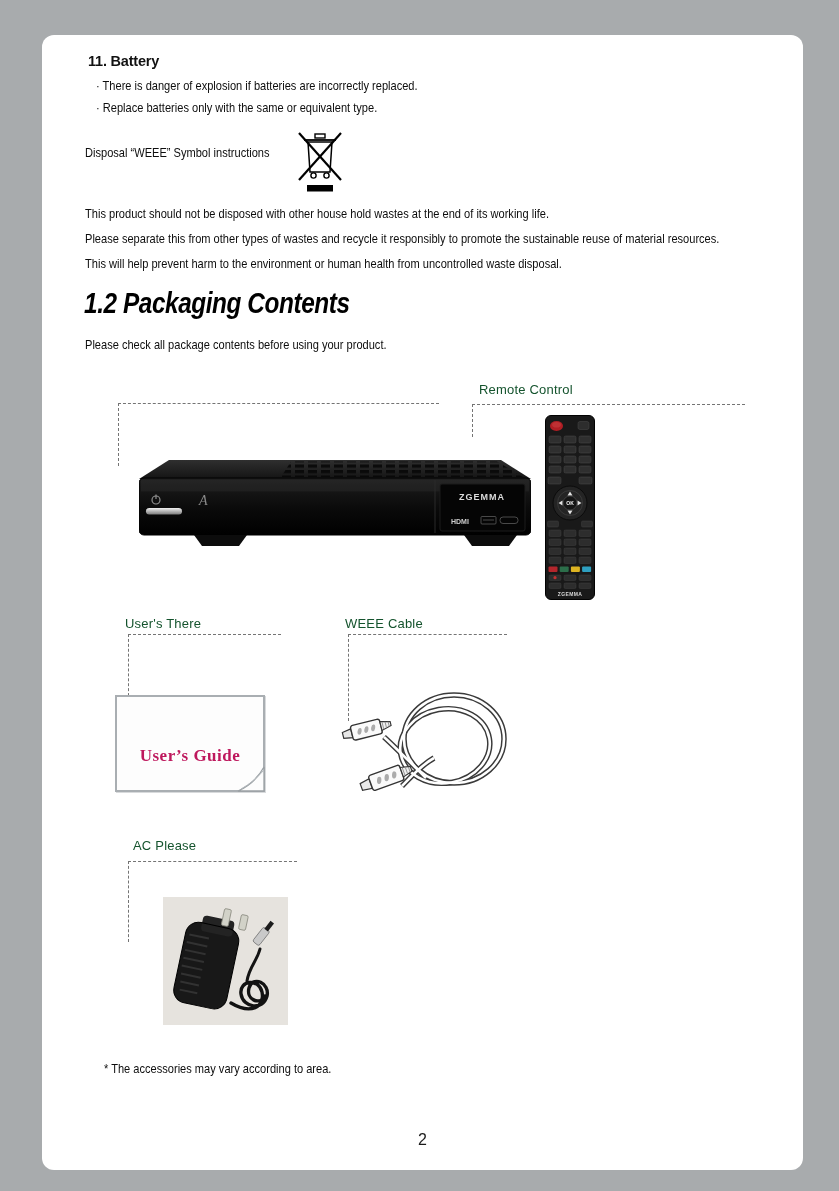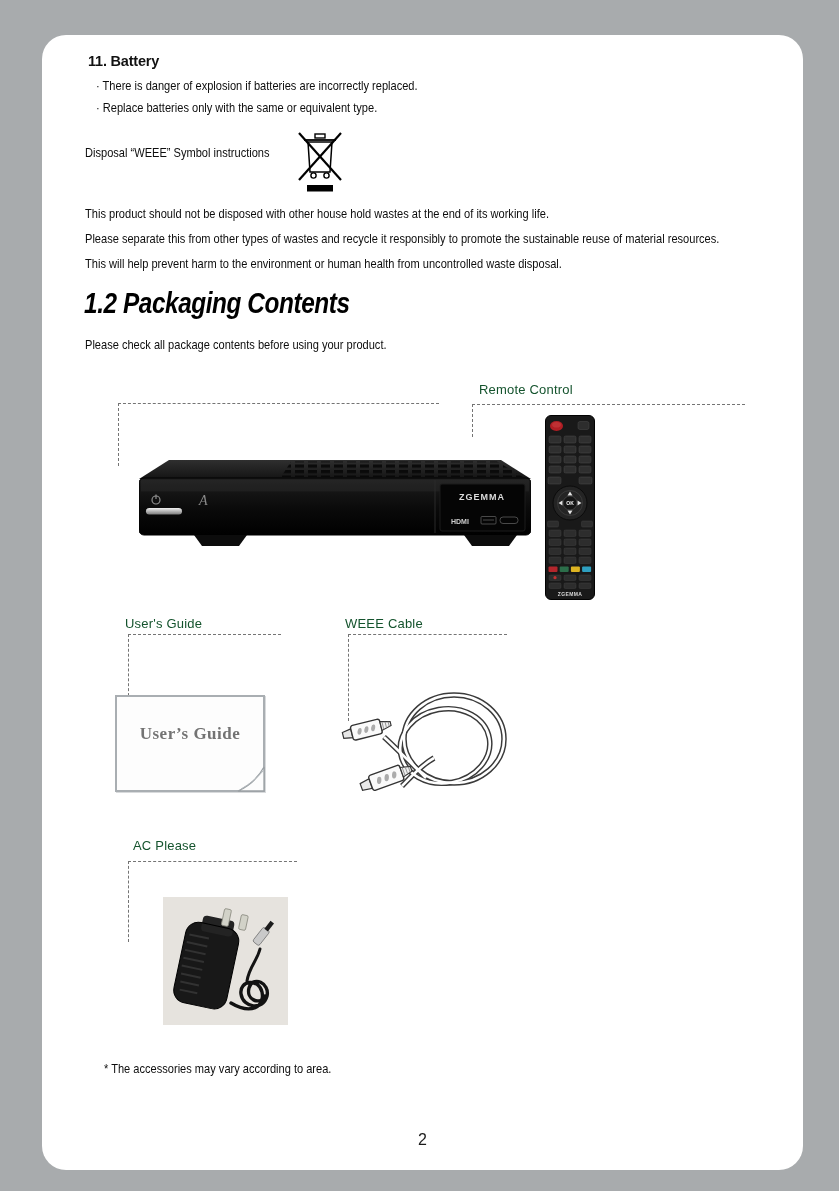--- a/index.html
+++ b/index.html
@@ -7,21 +7,21 @@
     width:839px;height:1191px;
     background:#a8abad;
     font-family:"Liberation Sans",sans-serif;
     color:#111;
     overflow:hidden;
     position:relative;
   }
   #doc-page{
     position:absolute;left:42px;top:35px;
     width:761px;height:1135px;
-    background:#ffffff;border-radius:24px;
+    background:#ffffff;border-radius:12px;
   }
   .abs{position:absolute;}
   
   .cond{transform:scaleX(.82);transform-origin:0 0;white-space:nowrap;}
   .body-txt{font-size:13.5px;color:#0d0d0d;}
   .battery-heading{left:46px;top:18px;font-size:14.5px;font-weight:bold;letter-spacing:-.2px;}
   .bullets{left:54px;top:40px;line-height:22px;}
   .disposal-label{left:43px;top:110px;}
   .weee{left:255px;top:96px;}
   .disposal-para{left:43px;top:166px;line-height:25px;}
@@ -53,23 +53,23 @@
   .ac-img{left:121px;top:862px;}
   
   .booklet{
     left:73px;top:660px;width:150px;height:97px;
     background:#fdfdfd;
     border:2px solid #a9aeb2;
     box-sizing:border-box;
     box-shadow:1px 1px 0 #d8dadc;
   }
   .booklet-title{
-    position:absolute;left:0;right:0;top:27px;text-align:center;
+    position:absolute;left:0;right:0;top:49px;text-align:center;
     font-family:"Liberation Serif",serif;font-weight:bold;
-    font-size:17px;color:#737373;letter-spacing:.5px;
+    font-size:17px;color:#be185d;letter-spacing:.5px;
   }
   .curl{position:absolute;right:-2px;bottom:-2px;}
   .note{left:62px;top:1026px;}
   .pagenum{
     left:0;top:1096px;width:100%;text-align:center;
     font-size:16px;color:#1a1a1a;
   }
 </style>
 </head>
 <body>
@@ -203,21 +203,21 @@
         <rect x="19" y="160" width="12" height="5.5" rx="1.2"></rect>
         <rect x="34" y="160" width="12" height="5.5" rx="1.2"></rect>
       <rect x="4" y="168" width="12" height="5.5" rx="1.2"></rect>
         <rect x="19" y="168" width="12" height="5.5" rx="1.2"></rect>
         <rect x="34" y="168" width="12" height="5.5" rx="1.2"></rect>
     </g>
     <circle cx="10" cy="162.7" r="1.6" fill="#c03030"></circle>
     <text x="25" y="181" text-anchor="middle" font-size="5" font-weight="bold" letter-spacing="0.4" fill="#d8d8d8" font-family="Liberation Sans, sans-serif">ZGEMMA</text>
   </svg>
 
-  <div class="abs item-label lbl-guide">User's Guide</div>
+  <div class="abs item-label lbl-guide">User's There</div>
   <div class="abs dcorner dc-guide"></div>
   <div class="abs item-label lbl-hdmi">WEEE Cable</div>
   <div class="abs dcorner dc-hdmi"></div>
 
   <div class="abs booklet">
     <div class="booklet-title">User’s Guide</div>
     <svg class="curl" width="28" height="26" viewBox="0 0 28 26">
       <path d="M1 25 L27 25 L27 1 C21 12 12 20 1 25 Z" fill="#fdfdfd" stroke="#9aa0a4" stroke-width="1.3"></path>
       <path d="M27 4 C20 12 13 18 4 23" fill="none" stroke="#b4b9bd" stroke-width="1"></path>
     </svg>

